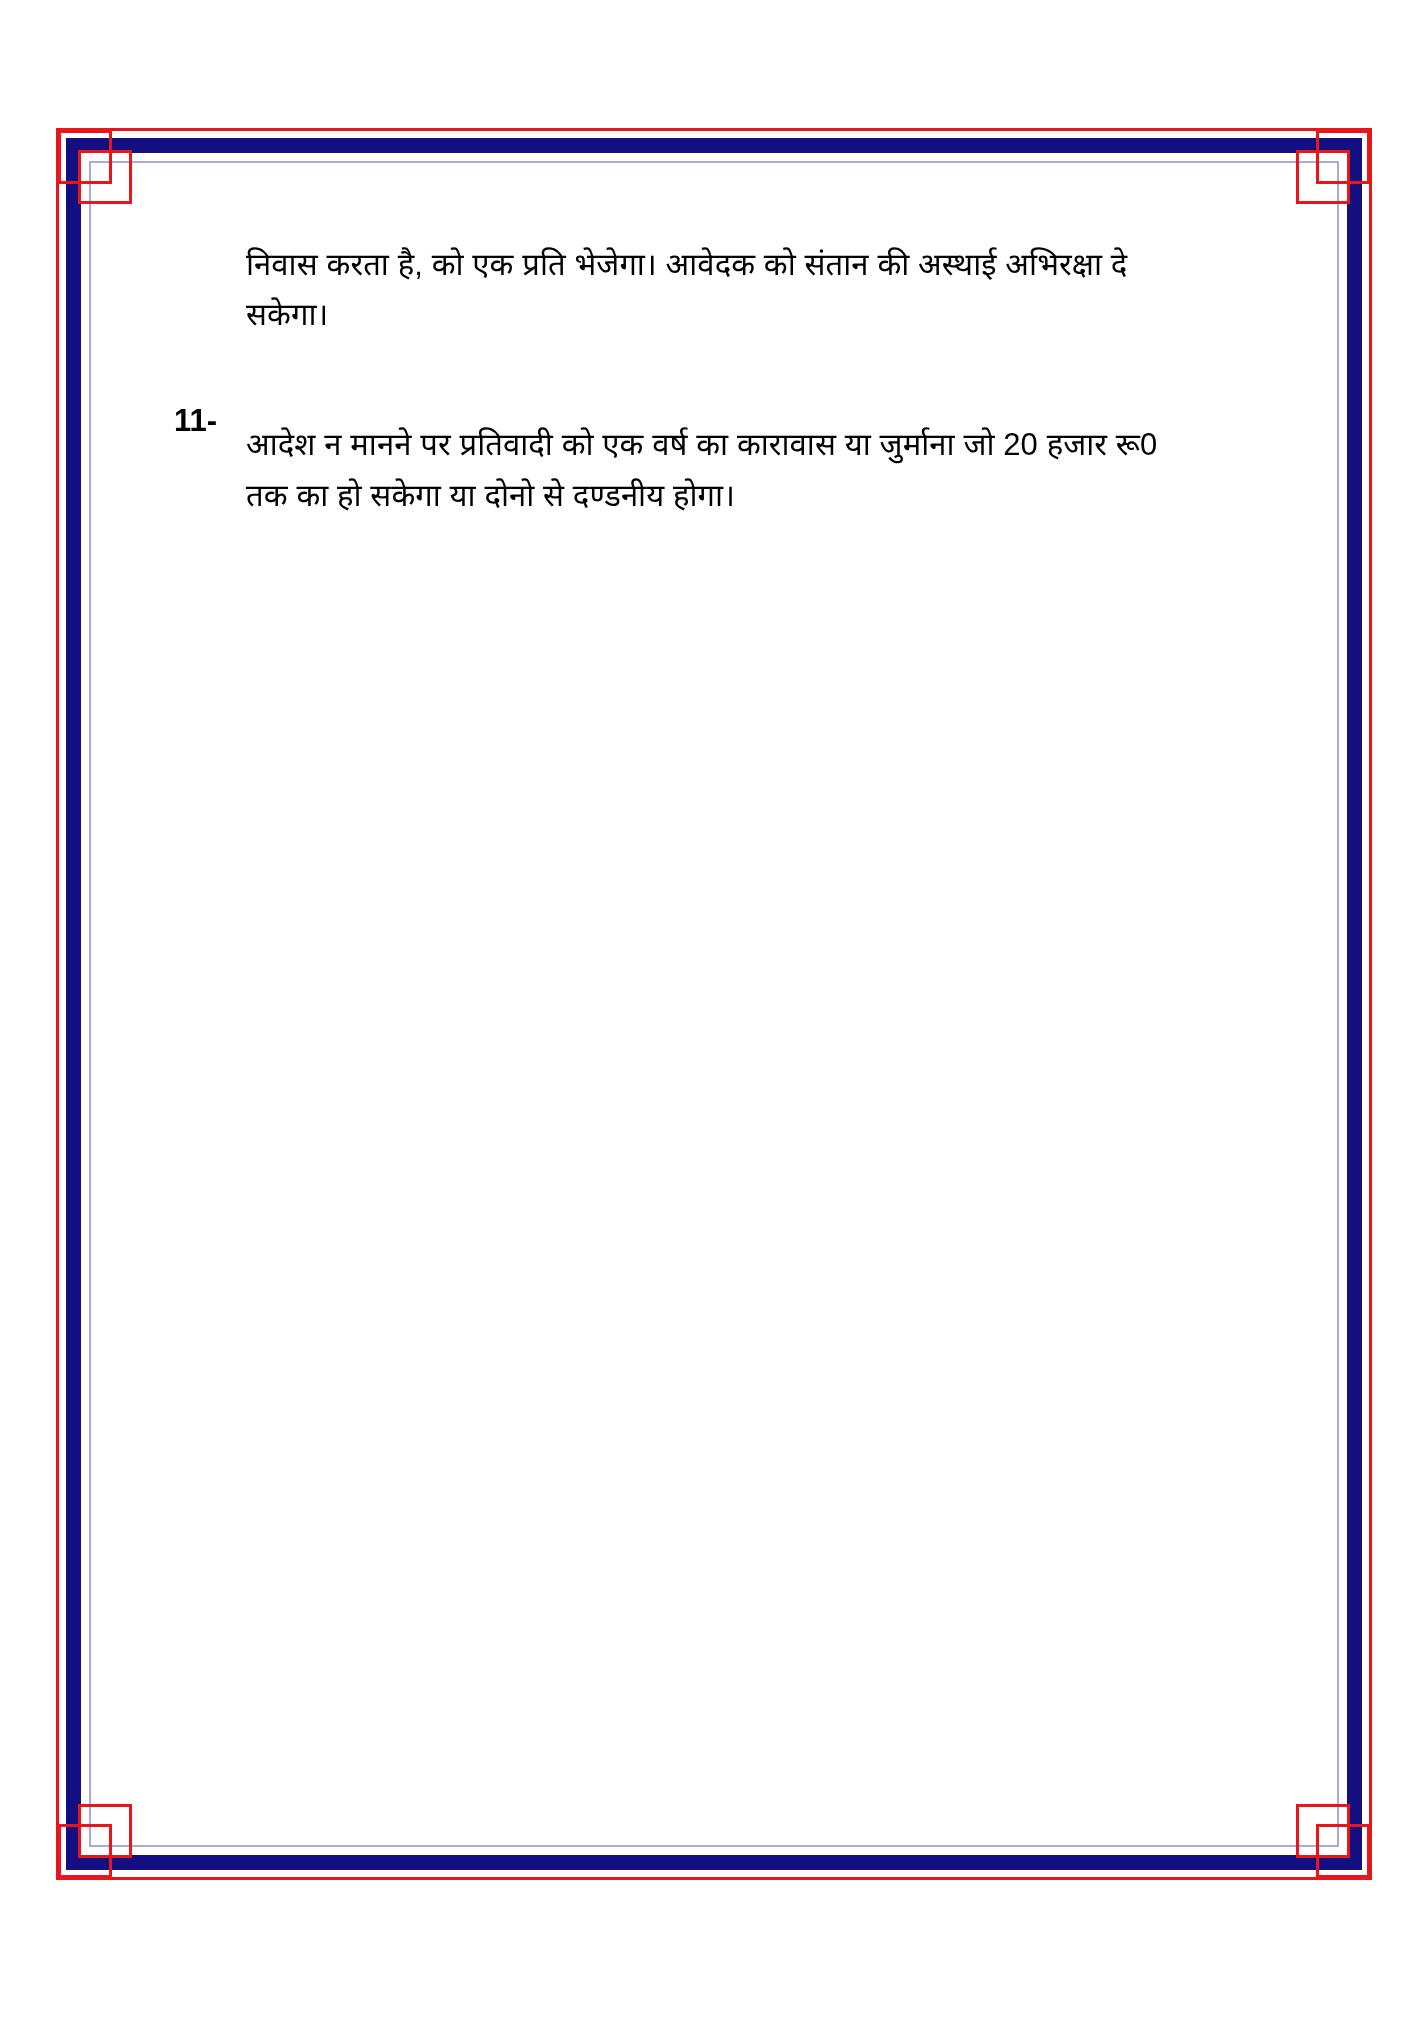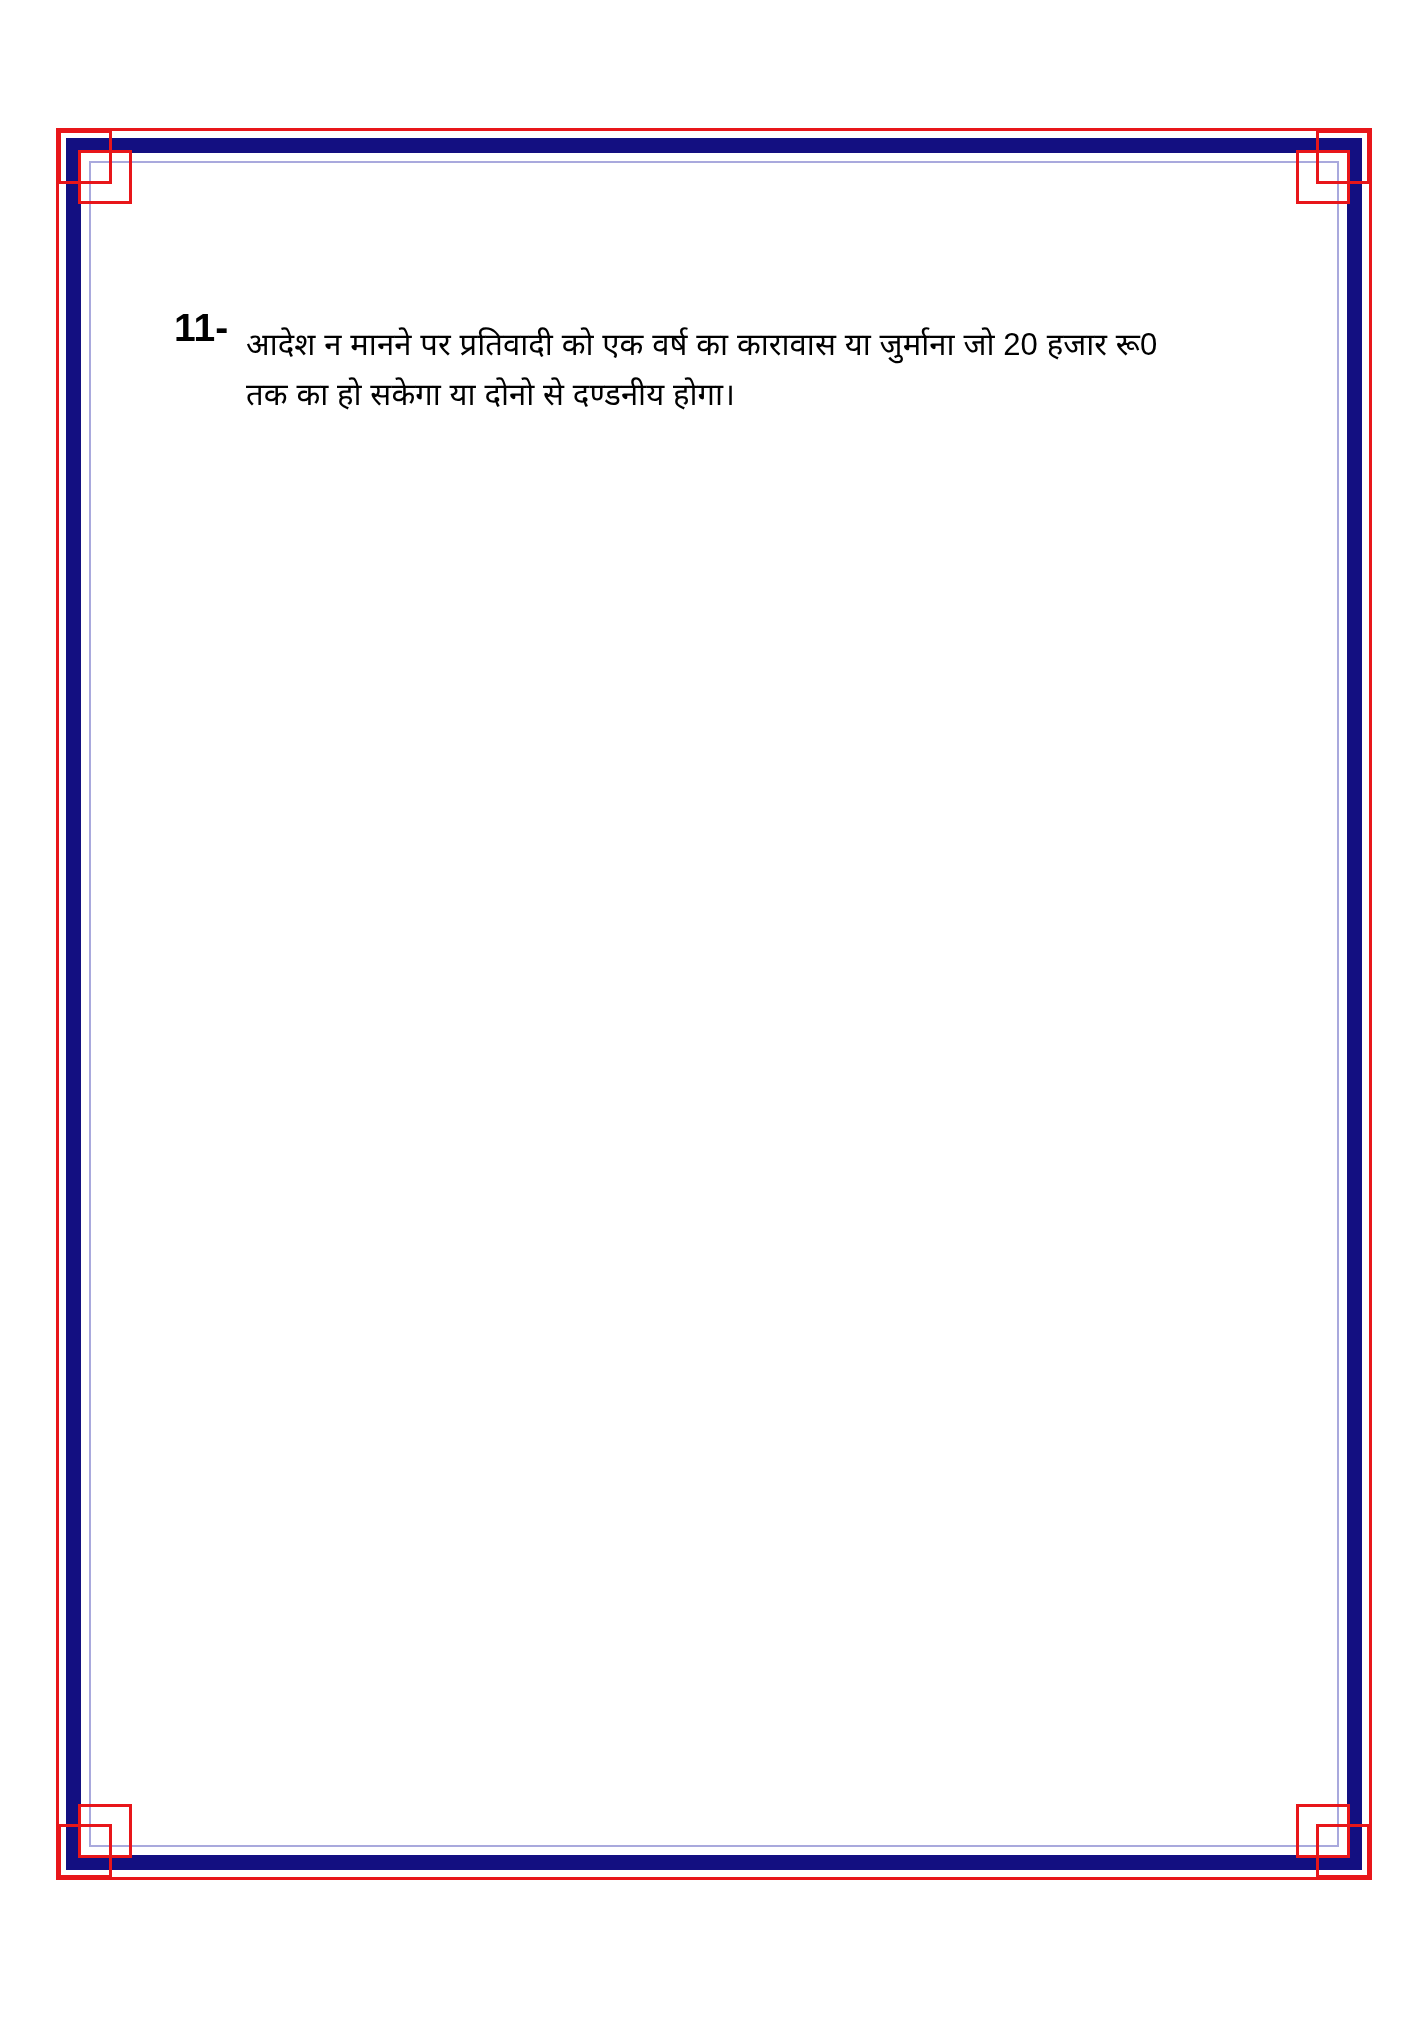--- a/index.html
+++ b/index.html
@@ -117,21 +117,21 @@
   }
 
   .numbered-item {
     display: flex;
     align-items: flex-start;
     margin-top: 56px;
   }
   .item-number {
     flex: 0 0 auto;
     width: 86px;
-    font-size: 39px;
+    font-size: 31px;
     font-weight: bold;
     line-height: 1.62;
     color: #000000;
     padding-left: 14px;
     box-sizing: border-box;
   }
   .item-body {
     flex: 1 1 auto;
     width: 950px;
     margin-top: 24px;
@@ -162,20 +162,21 @@
       <span class="sq-b"></span>
     </div>
     <div class="corner corner-br">
       <span class="sq-a"></span>
       <span class="sq-b"></span>
     </div>
   </div>
 
   <div class="content">
 
+    <p class="para para-continuation">निवास करता है, को एक प्रति भेजेगा। आवेदक को संतान की अस्थाई अभिरक्षा दे सकेगा।</p>
 
     <div class="numbered-item">
       <div class="item-number">11-</div>
       <div class="item-body">
         <p class="para">आदेश न मानने पर प्रतिवादी को एक वर्ष का कारावास या जुर्माना जो 20 हजार रू0 तक का हो सकेगा या दोनो से दण्डनीय होगा।</p>
       </div>
     </div>
 
   </div>
 

